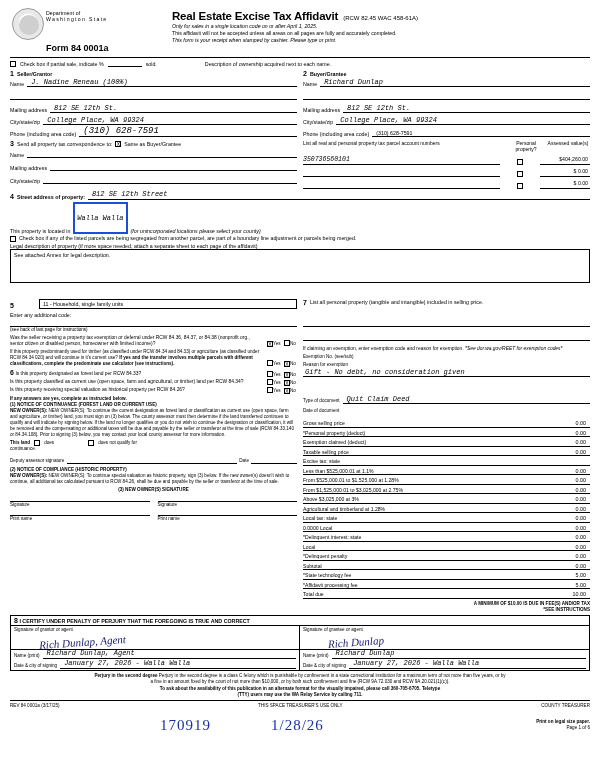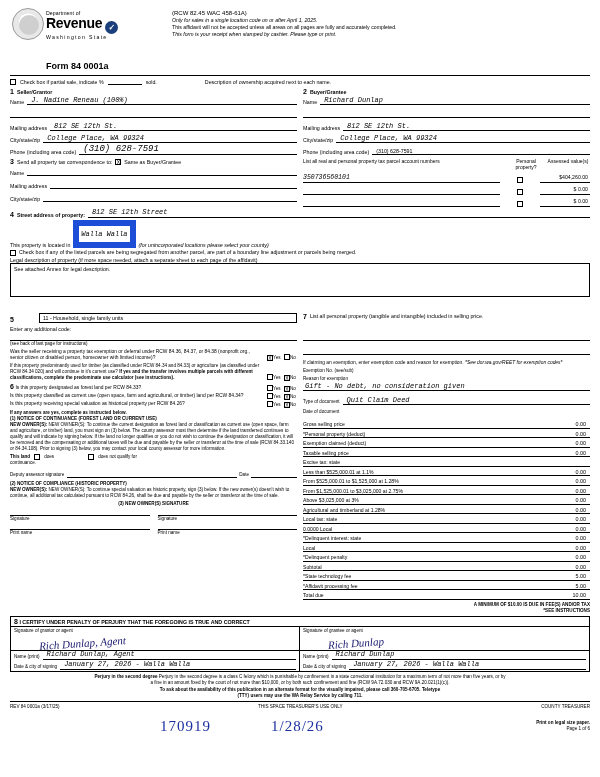--- a/index.html
+++ b/index.html
@@ -79,39 +79,37 @@
   .sigcell { padding:1px 3px; }
   .two { display:flex; }
   .two > div { width:50%; }
   .sigline { border-bottom:1px solid #000; height:16px; position:relative; }
   .sig-script { font-family:"Liberation Serif", serif; font-style:italic; font-size:11px; position:absolute; bottom:1px; left:28px; color:#1a1a6e; transform:rotate(-4deg);}
 
   .footer { margin-top:2px; display:flex; justify-content:space-between; font-size:5px; }
   .bignum { font-family:"Liberation Serif", serif; font-size:15px; color:#1b2fa0; letter-spacing:1px; }
 
   .annexbox { border:1px solid #000; height:34px; padding:2px 3px; }
-  .wbox { border:6px solid #1d4ed8; padding:4px 2px; display:inline-block; }
+  .wbox { border:2px solid #1d4ed8; padding:10px 2px; display:inline-block; }
 </style>
 </head>
 <body>
 
 <div class="page">
 
   <div class="wa-seal"></div>
   <div class="hdr">
     <div class="dor">
       <div class="d1">Department of</div>
-      <div class="d2">
-        <span>Revenue</span><span class="hdr-logo-mark">✓</span>
-      </div>
       <div class="d3">Washington State</div>
       <div class="d4">Form 84 0001a</div>
     </div>
     <div class="hdr-right">
       <div class="title-row">
+        <span class="title">Real Estate Excise Tax Affidavit</span>
         <span class="title-sub">(RCW 82.45 WAC 458-61A)</span>
       </div>
       <div class="hdr-note">
         <div class="i">Only for sales in a single location code on or after April 1, 2025.</div>
         <div>This affidavit will not be accepted unless all areas on all pages are fully and accurately completed.</div>
         <div class="i">This form is your receipt when stamped by cashier. Please type or print.</div>
       </div>
     </div>
   </div>
   <hr class="thin">
@@ -379,21 +377,21 @@
         If claiming an exemption, enter exemption code and reason for exemption. <span class="i">*See dor.wa.gov/REET for exemption codes*</span>
       </div>
       <div class="hdrline" style="margin-top:2px;">
         <span class="t tiny">Exemption No. (see/sub)</span>
       </div>
       <div class="tiny" style="margin-top:2px;">Reason for exemption</div>
       <div class="line">
         <span class="hand" style="position:absolute;left:2px;bottom:0.5px;">Gift - No debt, no consideration given</span>
       </div>
 
-      <div class="hdrline" style="margin-top:6px;">
+      <div class="hdrline" style="margin-top:19px;">
         <span class="t tiny">Type of document</span>
         <span class="u">
             <span class="v hand">Quit Claim Deed</span>
           </span>
       </div>
       <div class="hdrline" style="margin-top:4px;">
         <span class="t tiny">Date of document</span>
       </div>
 
       <div id="calc-rows" style="margin-top:4px;">

